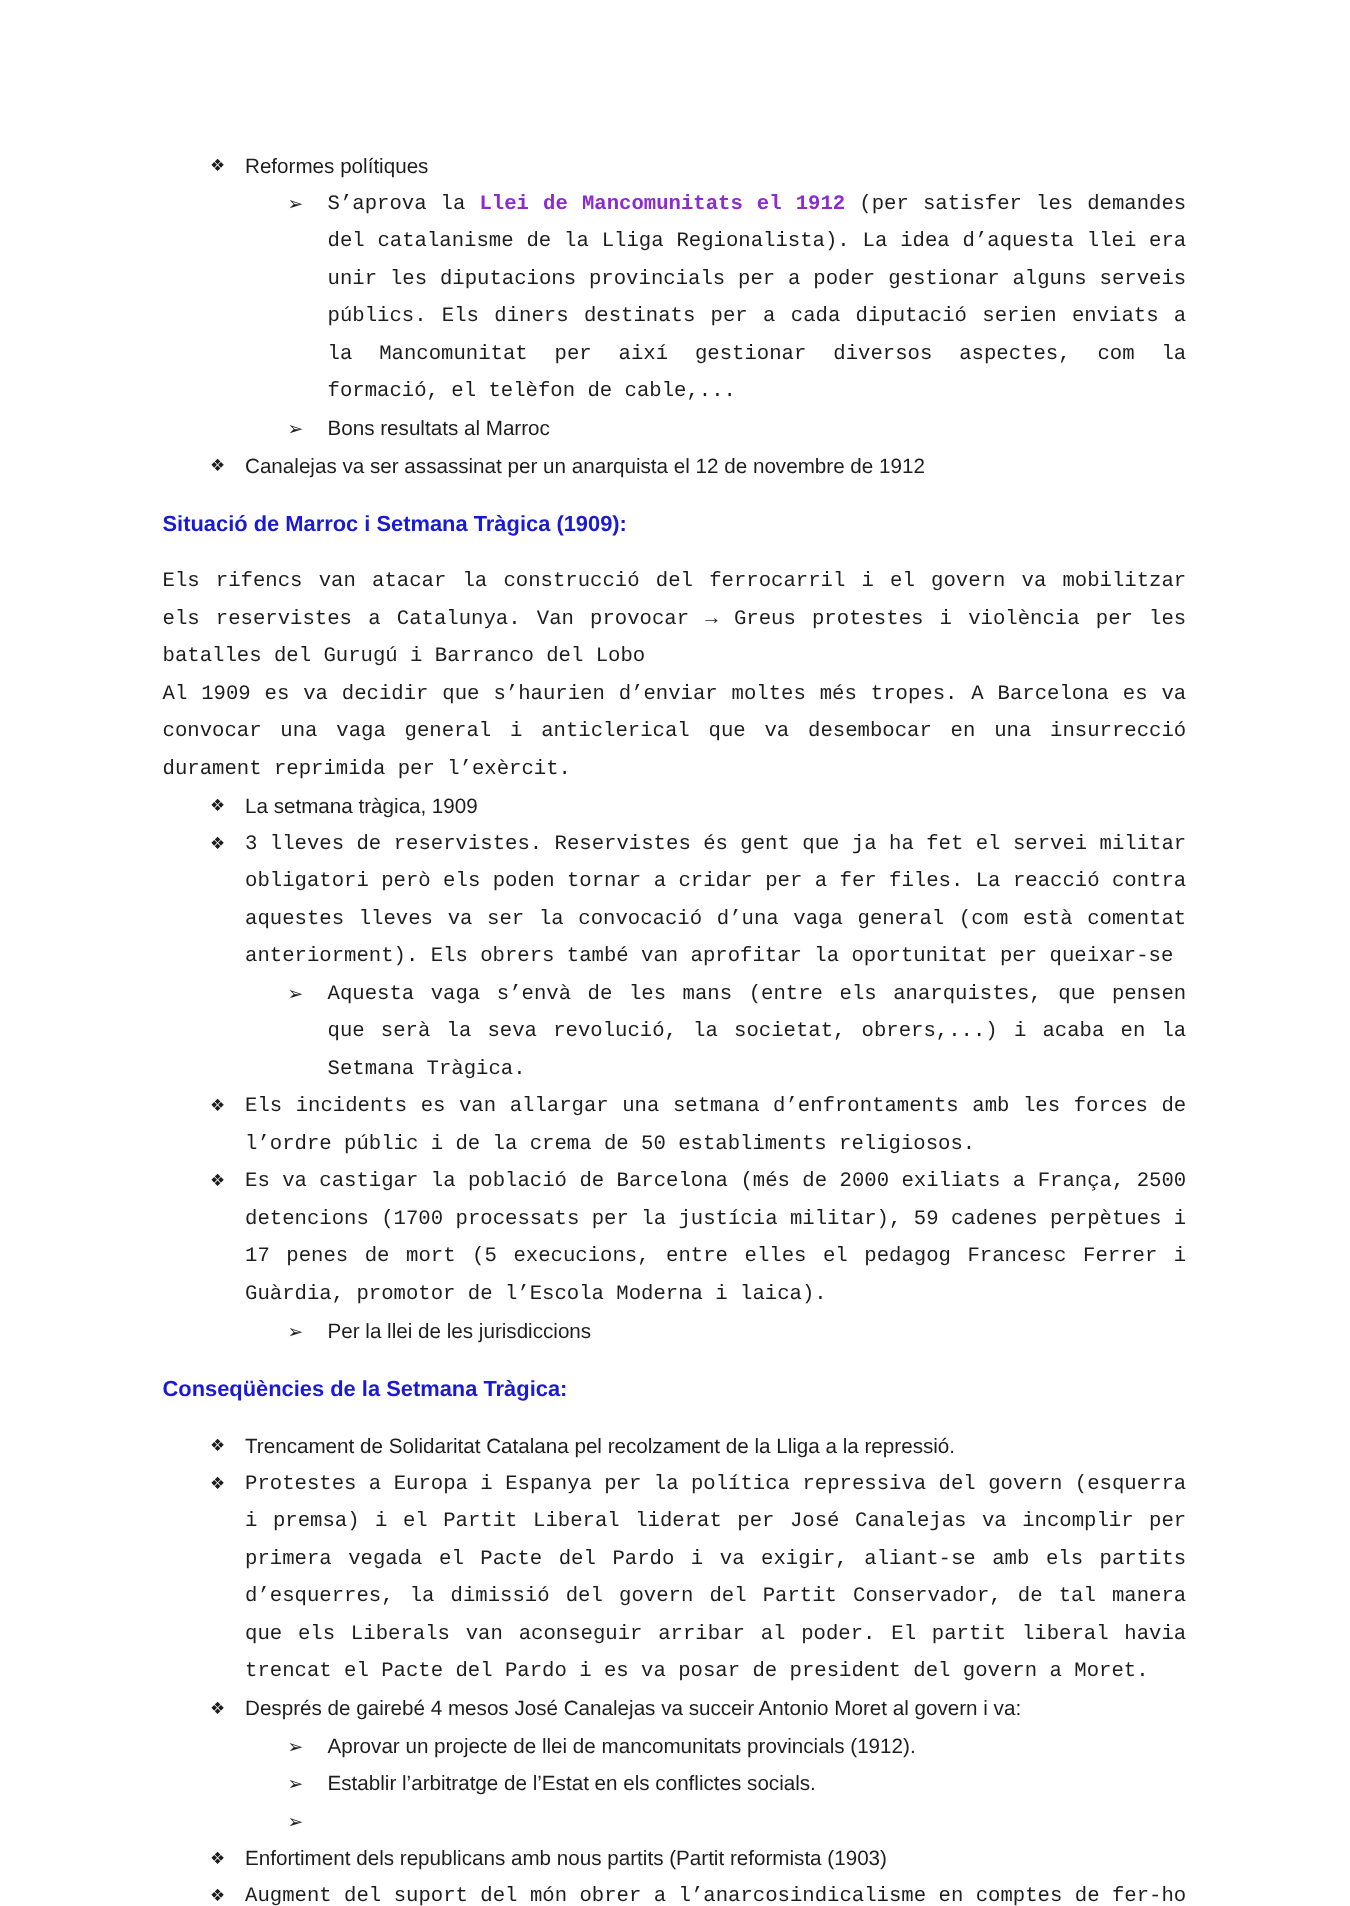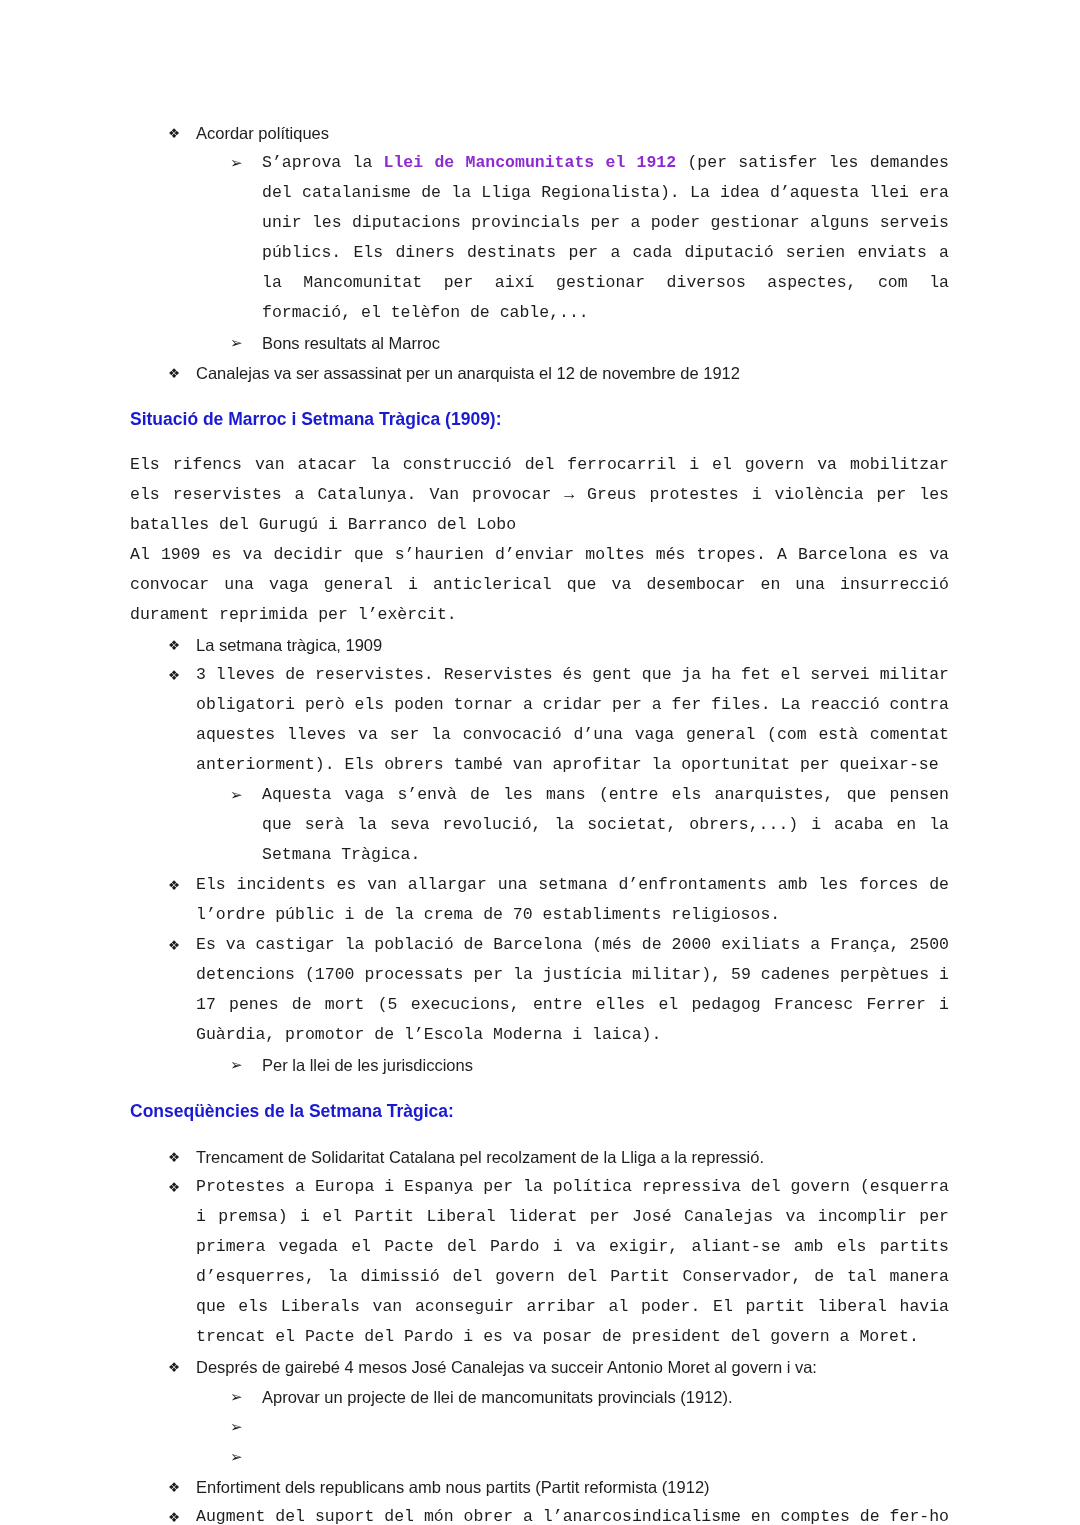--- a/index.html
+++ b/index.html
@@ -36,21 +36,21 @@
   .content { flex: 1; min-width: 0; }
   .accent { color: var(--accent-color, #8e2bd0); font-weight: 700; }
 </style>
 </head>
 <body>
 
 <main class="page">
   <div id="doc">
       <div class="li l1">
         <span class="marker">❖</span>
-        <div class="content"><span>Acordar polítiques</span></div>
+        <div class="content"><span>Reformes polítiques</span></div>
       </div>
       <div class="li l2">
         <span class="marker">➢</span>
         <div class="content justify"><span>S’aprova la </span><span class="accent">Llei de Mancomunitats el 1912</span><span> (per satisfer les demandes del catalanisme de la Lliga Regionalista). La idea d’aquesta llei era unir les diputacions provincials per a poder gestionar alguns serveis públics. Els diners destinats per a cada diputació serien enviats a la Mancomunitat per així gestionar diversos aspectes, com la formació, el telèfon de cable,...</span></div>
       </div>
       <div class="li l2">
         <span class="marker">➢</span>
         <div class="content"><span>Bons resultats al Marroc</span></div>
       </div>
       <div class="li l1">
@@ -66,21 +66,21 @@
       <div class="li l1">
         <span class="marker">❖</span>
         <div class="content justify"><span>3 lleves de reservistes. Reservistes és gent que ja ha fet el servei militar obligatori però els poden tornar a cridar per a fer files. La reacció contra aquestes lleves va ser la convocació d’una vaga general (com està comentat anteriorment). Els obrers també van aprofitar la oportunitat per queixar-se</span></div>
       </div>
       <div class="li l2">
         <span class="marker">➢</span>
         <div class="content justify"><span>Aquesta vaga s’envà de les mans (entre els anarquistes, que pensen que serà la seva revolució, la societat, obrers,...) i acaba en la Setmana Tràgica.</span></div>
       </div>
       <div class="li l1">
         <span class="marker">❖</span>
-        <div class="content justify"><span>Els incidents es van allargar una setmana d’enfrontaments amb les forces de l’ordre públic i de la crema de 70 establiments religiosos.</span></div>
+        <div class="content justify"><span>Els incidents es van allargar una setmana d’enfrontaments amb les forces de l’ordre públic i de la crema de 50 establiments religiosos.</span></div>
       </div>
       <div class="li l1">
         <span class="marker">❖</span>
         <div class="content justify"><span>Es va castigar la població de Barcelona (més de 2000 exiliats a França, 2500 detencions (1700 processats per la justícia militar), 59 cadenes perpètues i 17 penes de mort (5 execucions, entre elles el pedagog Francesc Ferrer i Guàrdia, promotor de l’Escola Moderna i laica).</span></div>
       </div>
       <div class="li l2">
         <span class="marker">➢</span>
         <div class="content"><span>Per la llei de les jurisdiccions</span></div>
       </div>
       <h2 class="heading">Conseqüències de la Setmana Tràgica:</h2>
@@ -95,26 +95,27 @@
       <div class="li l1">
         <span class="marker">❖</span>
         <div class="content"><span>Després de gairebé 4 mesos José Canalejas va succeir Antonio Moret al govern i va:</span></div>
       </div>
       <div class="li l2">
         <span class="marker">➢</span>
         <div class="content"><span>Aprovar un projecte de llei de mancomunitats provincials (1912).</span></div>
       </div>
       <div class="li l2">
         <span class="marker">➢</span>
+        <div class="content"><span>Establir l’arbitratge de l’Estat en els conflictes socials.</span></div>
       </div>
       <div class="li l2">
         <span class="marker">➢</span>
       </div>
       <div class="li l1">
         <span class="marker">❖</span>
-        <div class="content"><span>Enfortiment dels republicans amb nous partits (Partit reformista (1912)</span></div>
+        <div class="content"><span>Enfortiment dels republicans amb nous partits (Partit reformista (1903)</span></div>
       </div>
       <div class="li l1">
         <span class="marker">❖</span>
         <div class="content justify"><span>Augment del suport del món obrer a l’anarcosindicalisme en comptes de fer-ho al Partit Reformista de Lerroux.</span></div>
       </div>
     </div>
 </main>
 
 </body></html>

